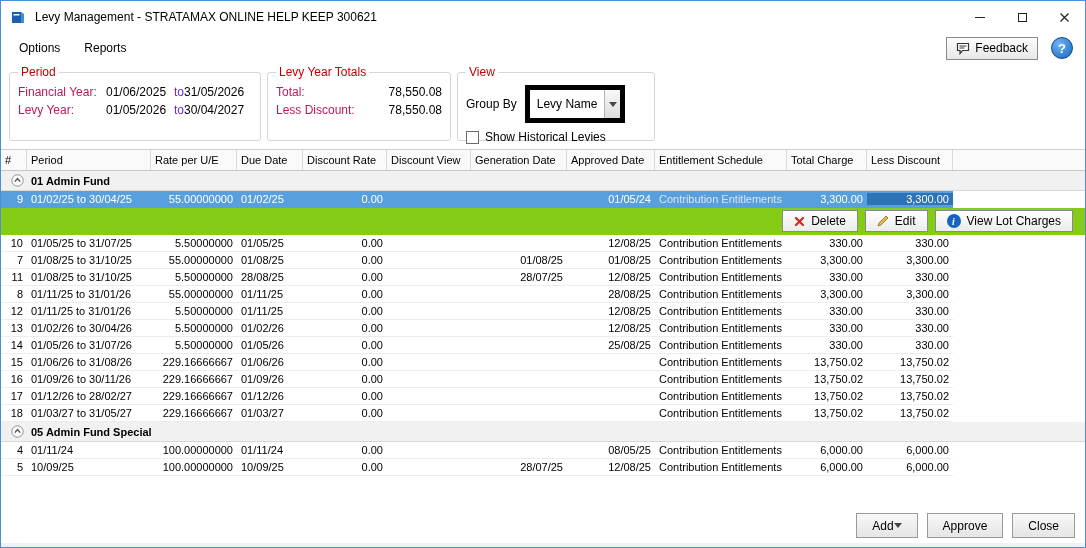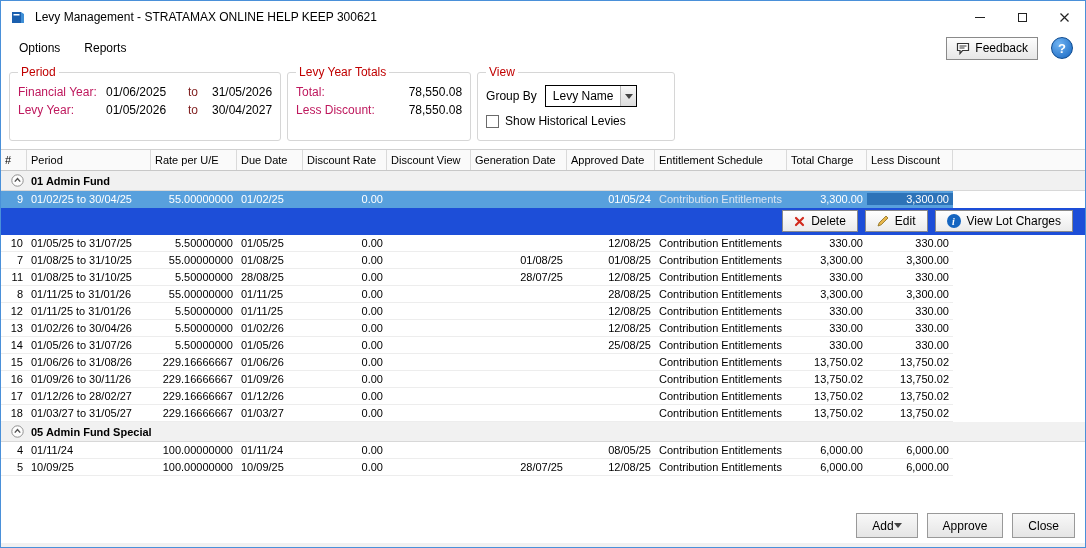--- a/index.html
+++ b/index.html
@@ -26,31 +26,31 @@
   .help-btn { width: 22px; height: 22px; border-radius: 50%; border:1px solid #0d4a8f;
               background: radial-gradient(circle at 35% 30%, #6fb3f2, #1565c0);
               color: #fff; font-weight: bold; display: flex; align-items: center; justify-content: center; font-size: 13px; }
 
   
   .panels { display: flex; gap: 6px; padding: 2px 8px 8px; flex-shrink:0; }
   fieldset { border: 1px solid #d6d6d6; border-radius: 3px; margin: 0; padding: 2px 8px 4px; height: 76px; }
   legend { color: #c00000; font-size: 12px; padding: 0 3px; }
   .frow { display: flex; align-items: center; font-size: 12px; margin: 4px 0; }
   .flabel { color: #be185d; }
-  .fto { color: #7f1d1d; margin: 0 14px; }
+  .fto { color: #6d28d9; margin: 0 0; }
   .fvalue { color: #000; }
   .lw { width: 88px; }
   .dw { width: 68px; }
   .spread { justify-content: space-between; }
   .panel-period { width: 252px; }
   .panel-entitlements { width: 242px; }
   .panel-totals { width: 184px; }
   .panel-view { width: 198px; }
   .gb-label { color:#000; margin-right: 8px; }
-  .combo { border: 1px solid #000000; height: 22px; display: flex; align-items: center; background: #fff; font-size: 12px; }
+  .combo { border: 5px solid #000000; height: 38px; display: flex; align-items: center; background: #fff; font-size: 12px; }
   .combo-label { padding: 0 7px; }
   .combo-arrow { width: 16px; height: 100%; border-left: 1px solid #b5b5b5;
                  background: linear-gradient(#f8f8f8,#dcdcdc); display: flex; align-items: center; justify-content: center; }
   .tri-down { width: 0; height: 0; border-left: 4px solid transparent; border-right: 4px solid transparent; border-top: 5px solid #444; display:block; }
   .checkbox-row { display: flex; align-items: center; gap: 6px; font-size: 12px; margin-top: 7px; }
   .checkbox { width: 13px; height: 13px; border: 1px solid #6b6b6b; background: #fff; flex-shrink:0; }
 
   
   .grid-header { display: flex; height: 22px; border-top: 1px solid #d0d0d0; border-bottom: 1px solid #c8c8c8;
                  background: #fafafa; font-size: 11px; flex-shrink:0; }
@@ -66,21 +66,21 @@
   .al { text-align: left; } .ar { text-align: right; }
   .c0{width:26px}.c1{width:124px}.c2{width:86px}.c3{width:66px}.c4{width:84px}.c5{width:84px}
   .c6{width:96px}.c7{width:88px}.c8{width:132px}.c9{width:80px}.c10{width:86px}
   .data-row.selected { background: #58a0dd; border-bottom-color: #58a0dd; }
   .data-row.selected .cell { color: #fff; }
   .data-row.selected .c8 { color: #d9e4f1; }
   .data-row.selected .c10 { background: #2d73b8; }
 
   
   .action-strip { display: flex; justify-content: flex-end; gap: 7px; padding: 2px 12px 3px 0;
-                  align-items: flex-start; height: 27px; background: #1d4ed8; }
+                  align-items: flex-start; height: 27px; background: #84cc16; }
   .mini-btn { display: flex; align-items: center; gap: 6px; border: 1px solid #8a8a8a;
               background: linear-gradient(#fff,#ebebeb); height: 22px; padding: 0 11px; font-size: 12px; }
   .info-icon { width: 14px; height: 14px; border-radius: 50%; background: #1565c0; color: #fff;
                font-size: 10px; font-weight: bold; font-style: italic; display: flex; align-items: center;
                justify-content: center; font-family: "Liberation Serif", serif; }
 
   
   .footer { position: absolute; right: 10px; bottom: 9px; display: flex; align-items: center; gap: 9px; }
   .btn { border: 1px solid #999; background: linear-gradient(#f8f8f8,#e5e5e5); height: 25px;
          padding: 0 15px; font-size: 12px; display: flex; align-items: center; gap: 0; color:#000; }

